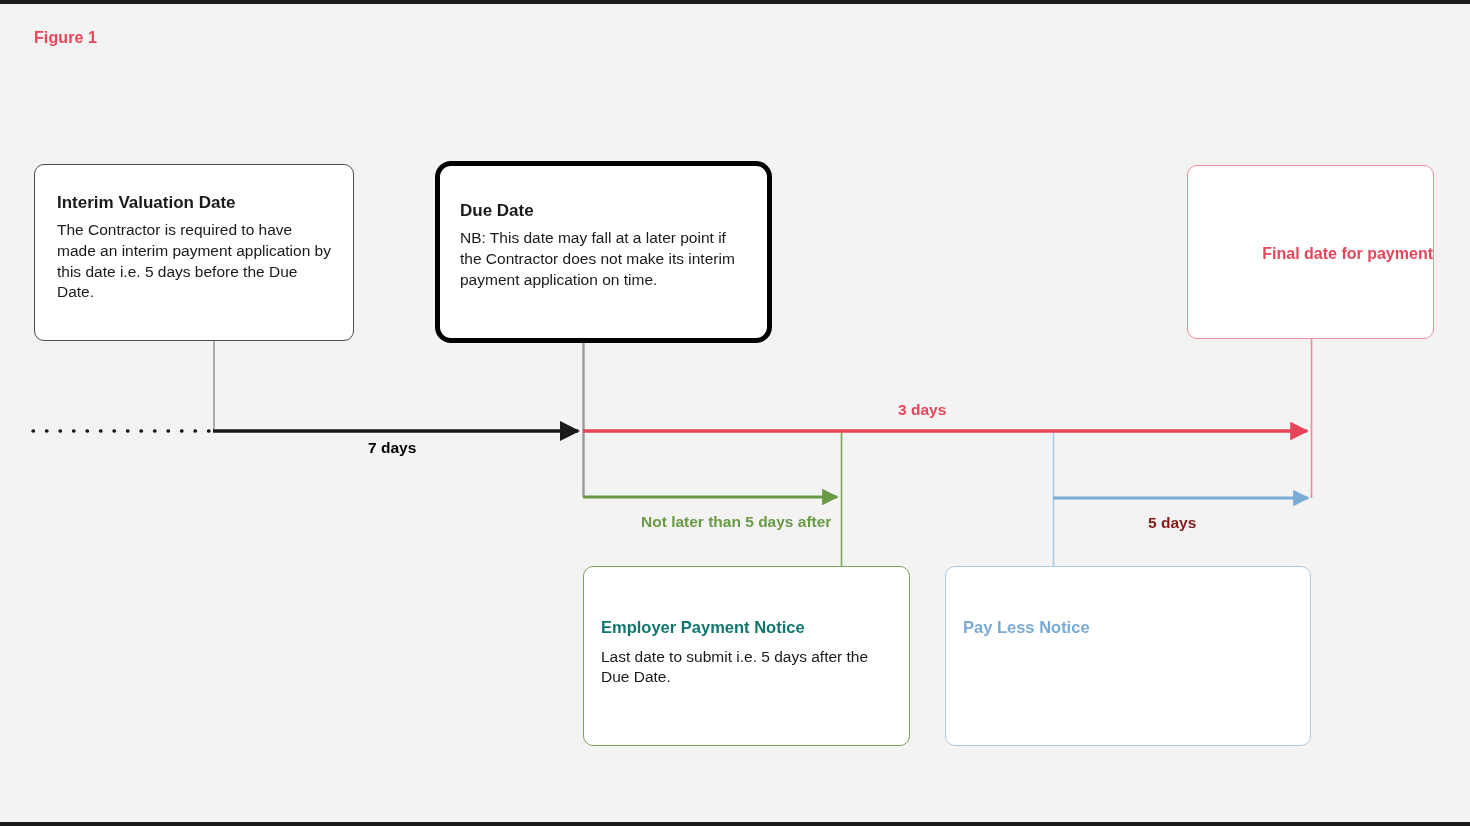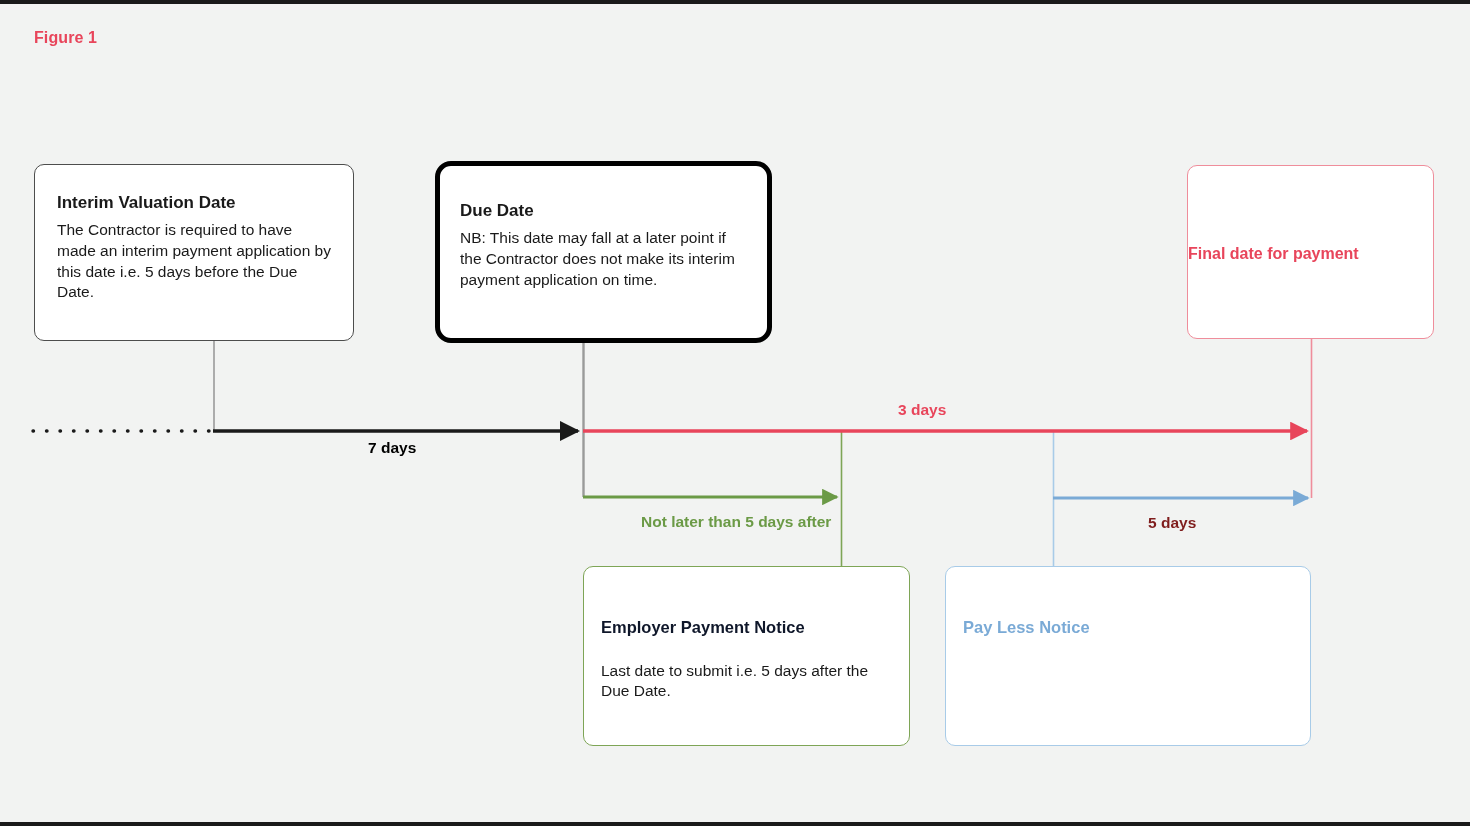--- a/index.html
+++ b/index.html
@@ -91,36 +91,36 @@
     width: 247px;
     height: 174px;
     border: 1.6px solid #ef8d9b;
     padding: 0;
   }
   #card-final .card-title {
     position: absolute;
     left: 0;
     right: 0;
     top: 78px;
-    text-align: left;
+    text-align: right;
     color: #e8455b;
     font-size: 16px;
     margin: 0;
   }
 
   
   #card-employer {
     left: 583px;
     top: 562px;
     width: 327px;
     height: 180px;
     border: 1.6px solid #7ea556;
     padding: 51px 22px 0 17px;
   }
-  #card-employer .card-title { color: #0f172a; font-size: 16.5px; margin-bottom: 23px; }
+  #card-employer .card-title { color: #0f766e; font-size: 16.5px; margin-bottom: 9px; }
 
   
   #card-payless {
     left: 945px;
     top: 562px;
     width: 366px;
     height: 180px;
     border: 1.6px solid #a8cbe8;
     padding: 51px 22px 0 17px;
   }

